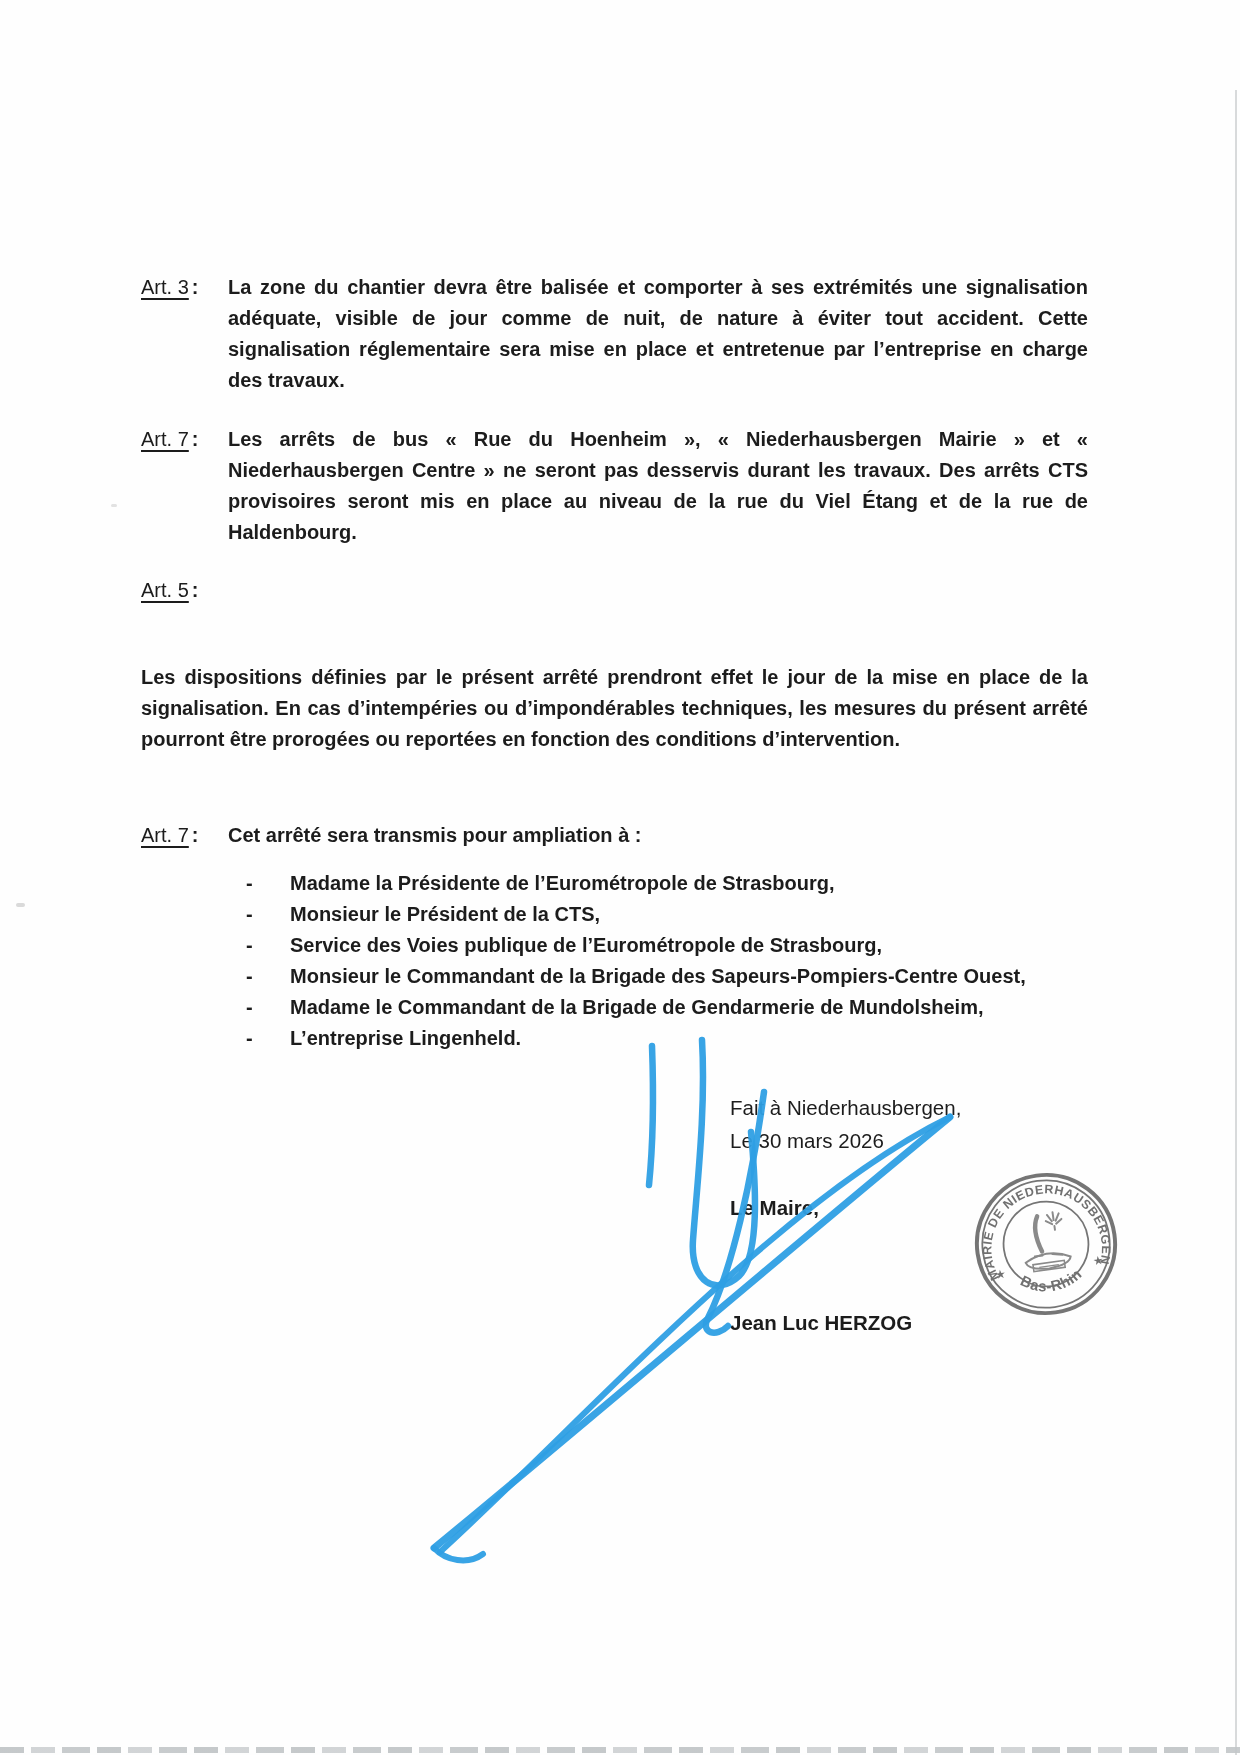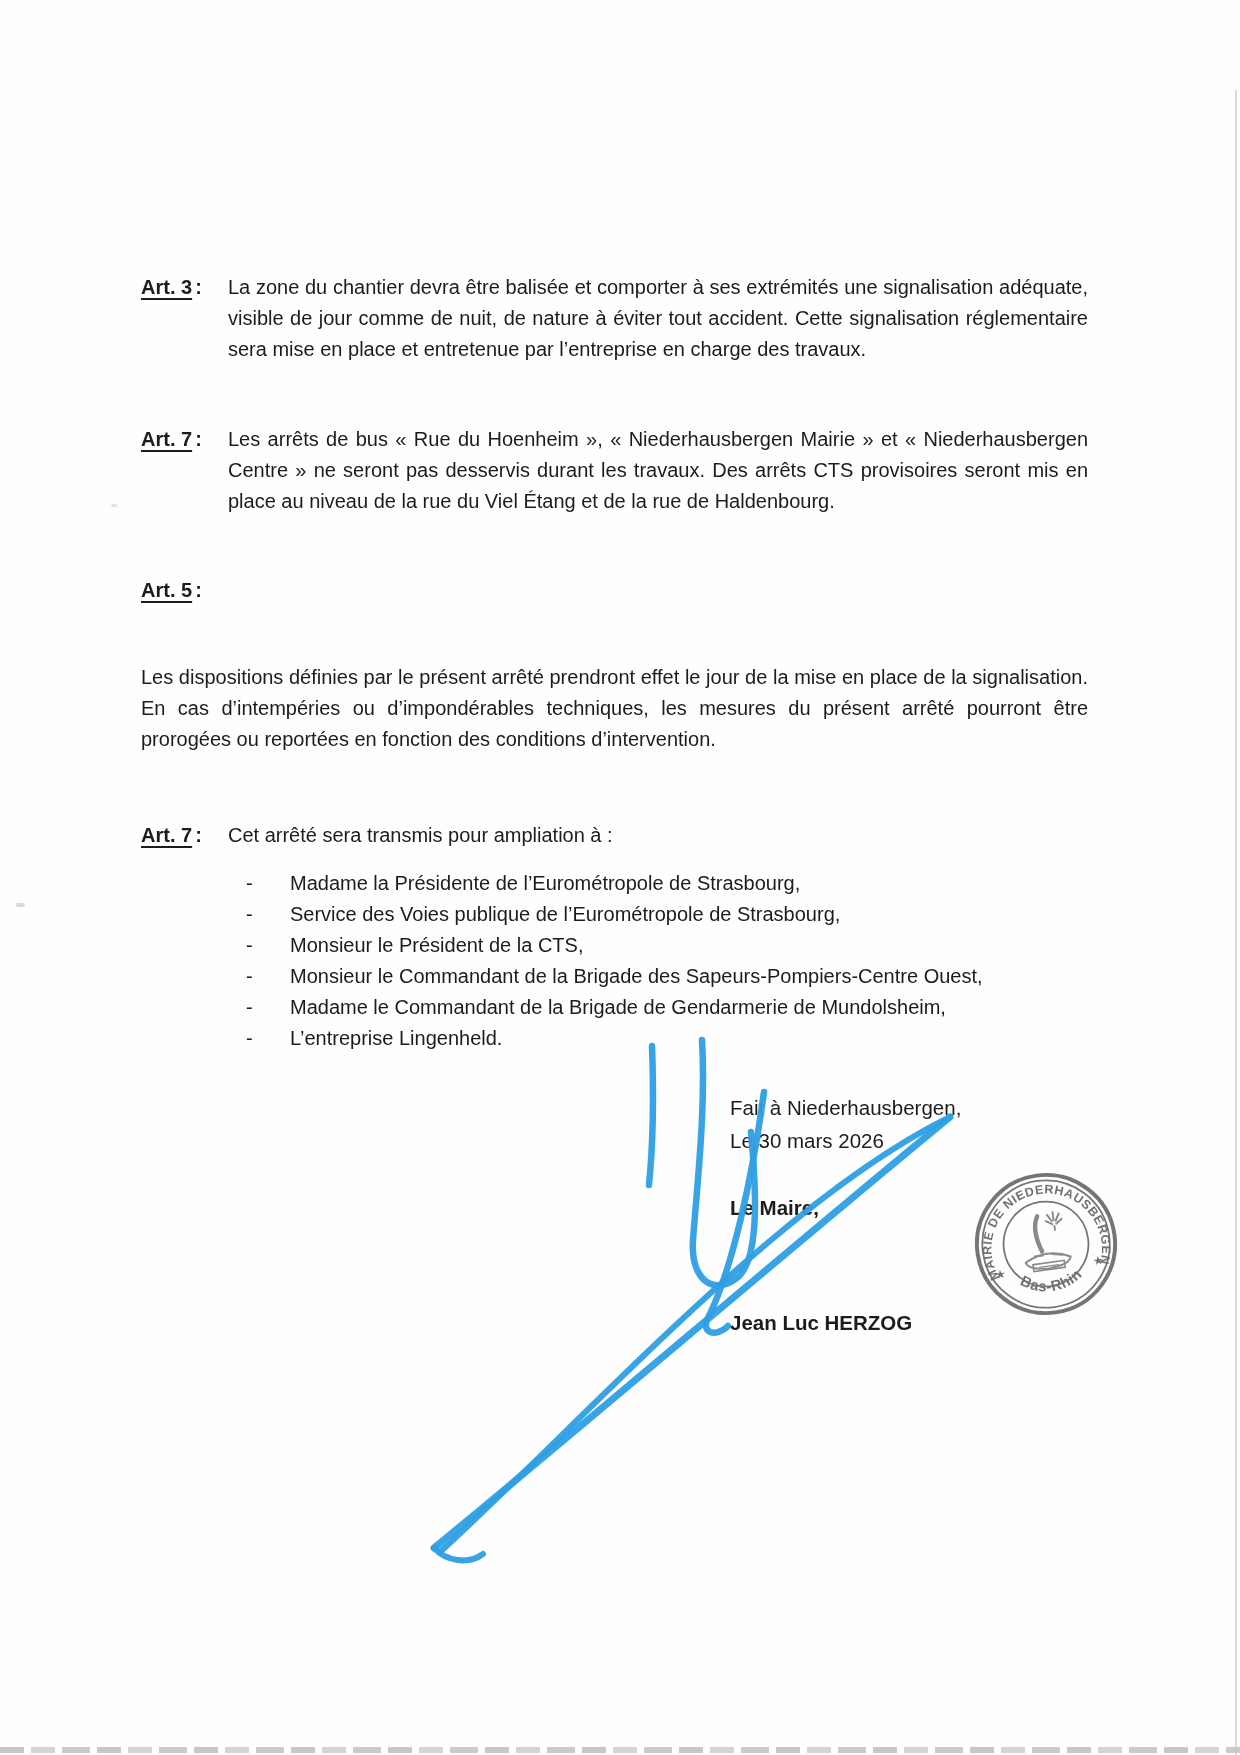--- a/index.html
+++ b/index.html
@@ -20,30 +20,31 @@
     align-items:flex-start;
     font-size:20px;
     line-height:31px;
   }
   .article-label-cell{
     width:87px;
     flex:0 0 87px;
     white-space:nowrap;
   }
   .article-label{
-    font-weight:bold;
+    font-weight:normal;
     text-decoration:underline;
     text-decoration-thickness:2px;
     text-underline-offset:4px;
   }
   .article-colon{font-weight:bold;margin-left:3px;}
   .article-body{
     flex:1 1 auto;
     text-align:justify;
     text-justify:inter-word;
+    font-weight:bold;
   }
   .ampliation-list{margin-top:17px;}
   .ampliation-item{
     height:31px;line-height:31px;
     padding-left:18px;
     text-align:left;
     white-space:nowrap;
   }
   .dash{display:inline-block;width:44px;}
   .closing-line{
@@ -113,22 +114,22 @@
     <div class="article-body">Les dispositions définies par le présent arrêté prendront effet le jour de la mise en place de la signalisation. En cas d’intempéries ou d’impondérables techniques, les mesures du présent arrêté pourront être prorogées ou reportées en fonction des conditions d’intervention.</div>
   </div>
 
 
   <div class="article" style="top:820px;">
     <div class="article-label-cell"><span class="article-label">Art. 7</span><span class="article-colon">:</span></div>
     <div class="article-body">
       <div>Cet arrêté sera transmis pour ampliation à :</div>
       <div class="ampliation-list">
         <div class="ampliation-item"><span class="dash">-</span><span>Madame la Présidente de l’Eurométropole de Strasbourg,</span></div>
+        <div class="ampliation-item"><span class="dash">-</span><span>Monsieur le Président de la CTS,</span></div>
         <div class="ampliation-item"><span class="dash">-</span><span>Service des Voies publique de l’Eurométropole de Strasbourg,</span></div>
-        <div class="ampliation-item"><span class="dash">-</span><span>Monsieur le Président de la CTS,</span></div>
         <div class="ampliation-item"><span class="dash">-</span><span>Monsieur le Commandant de la Brigade des Sapeurs-Pompiers-Centre Ouest,</span></div>
         <div class="ampliation-item"><span class="dash">-</span><span>Madame le Commandant de la Brigade de Gendarmerie de Mundolsheim,</span></div>
         <div class="ampliation-item"><span class="dash">-</span><span>L’entreprise Lingenheld.</span></div>
       </div>
     </div>
   </div>
 
   <div class="closing-line" style="top:1091px;">Fait à Niederhausbergen,</div>
   <div class="closing-line" style="top:1124px;">Le 30 mars 2026</div>
   <div class="closing-line bold" style="top:1191px;">Le Maire,</div>

